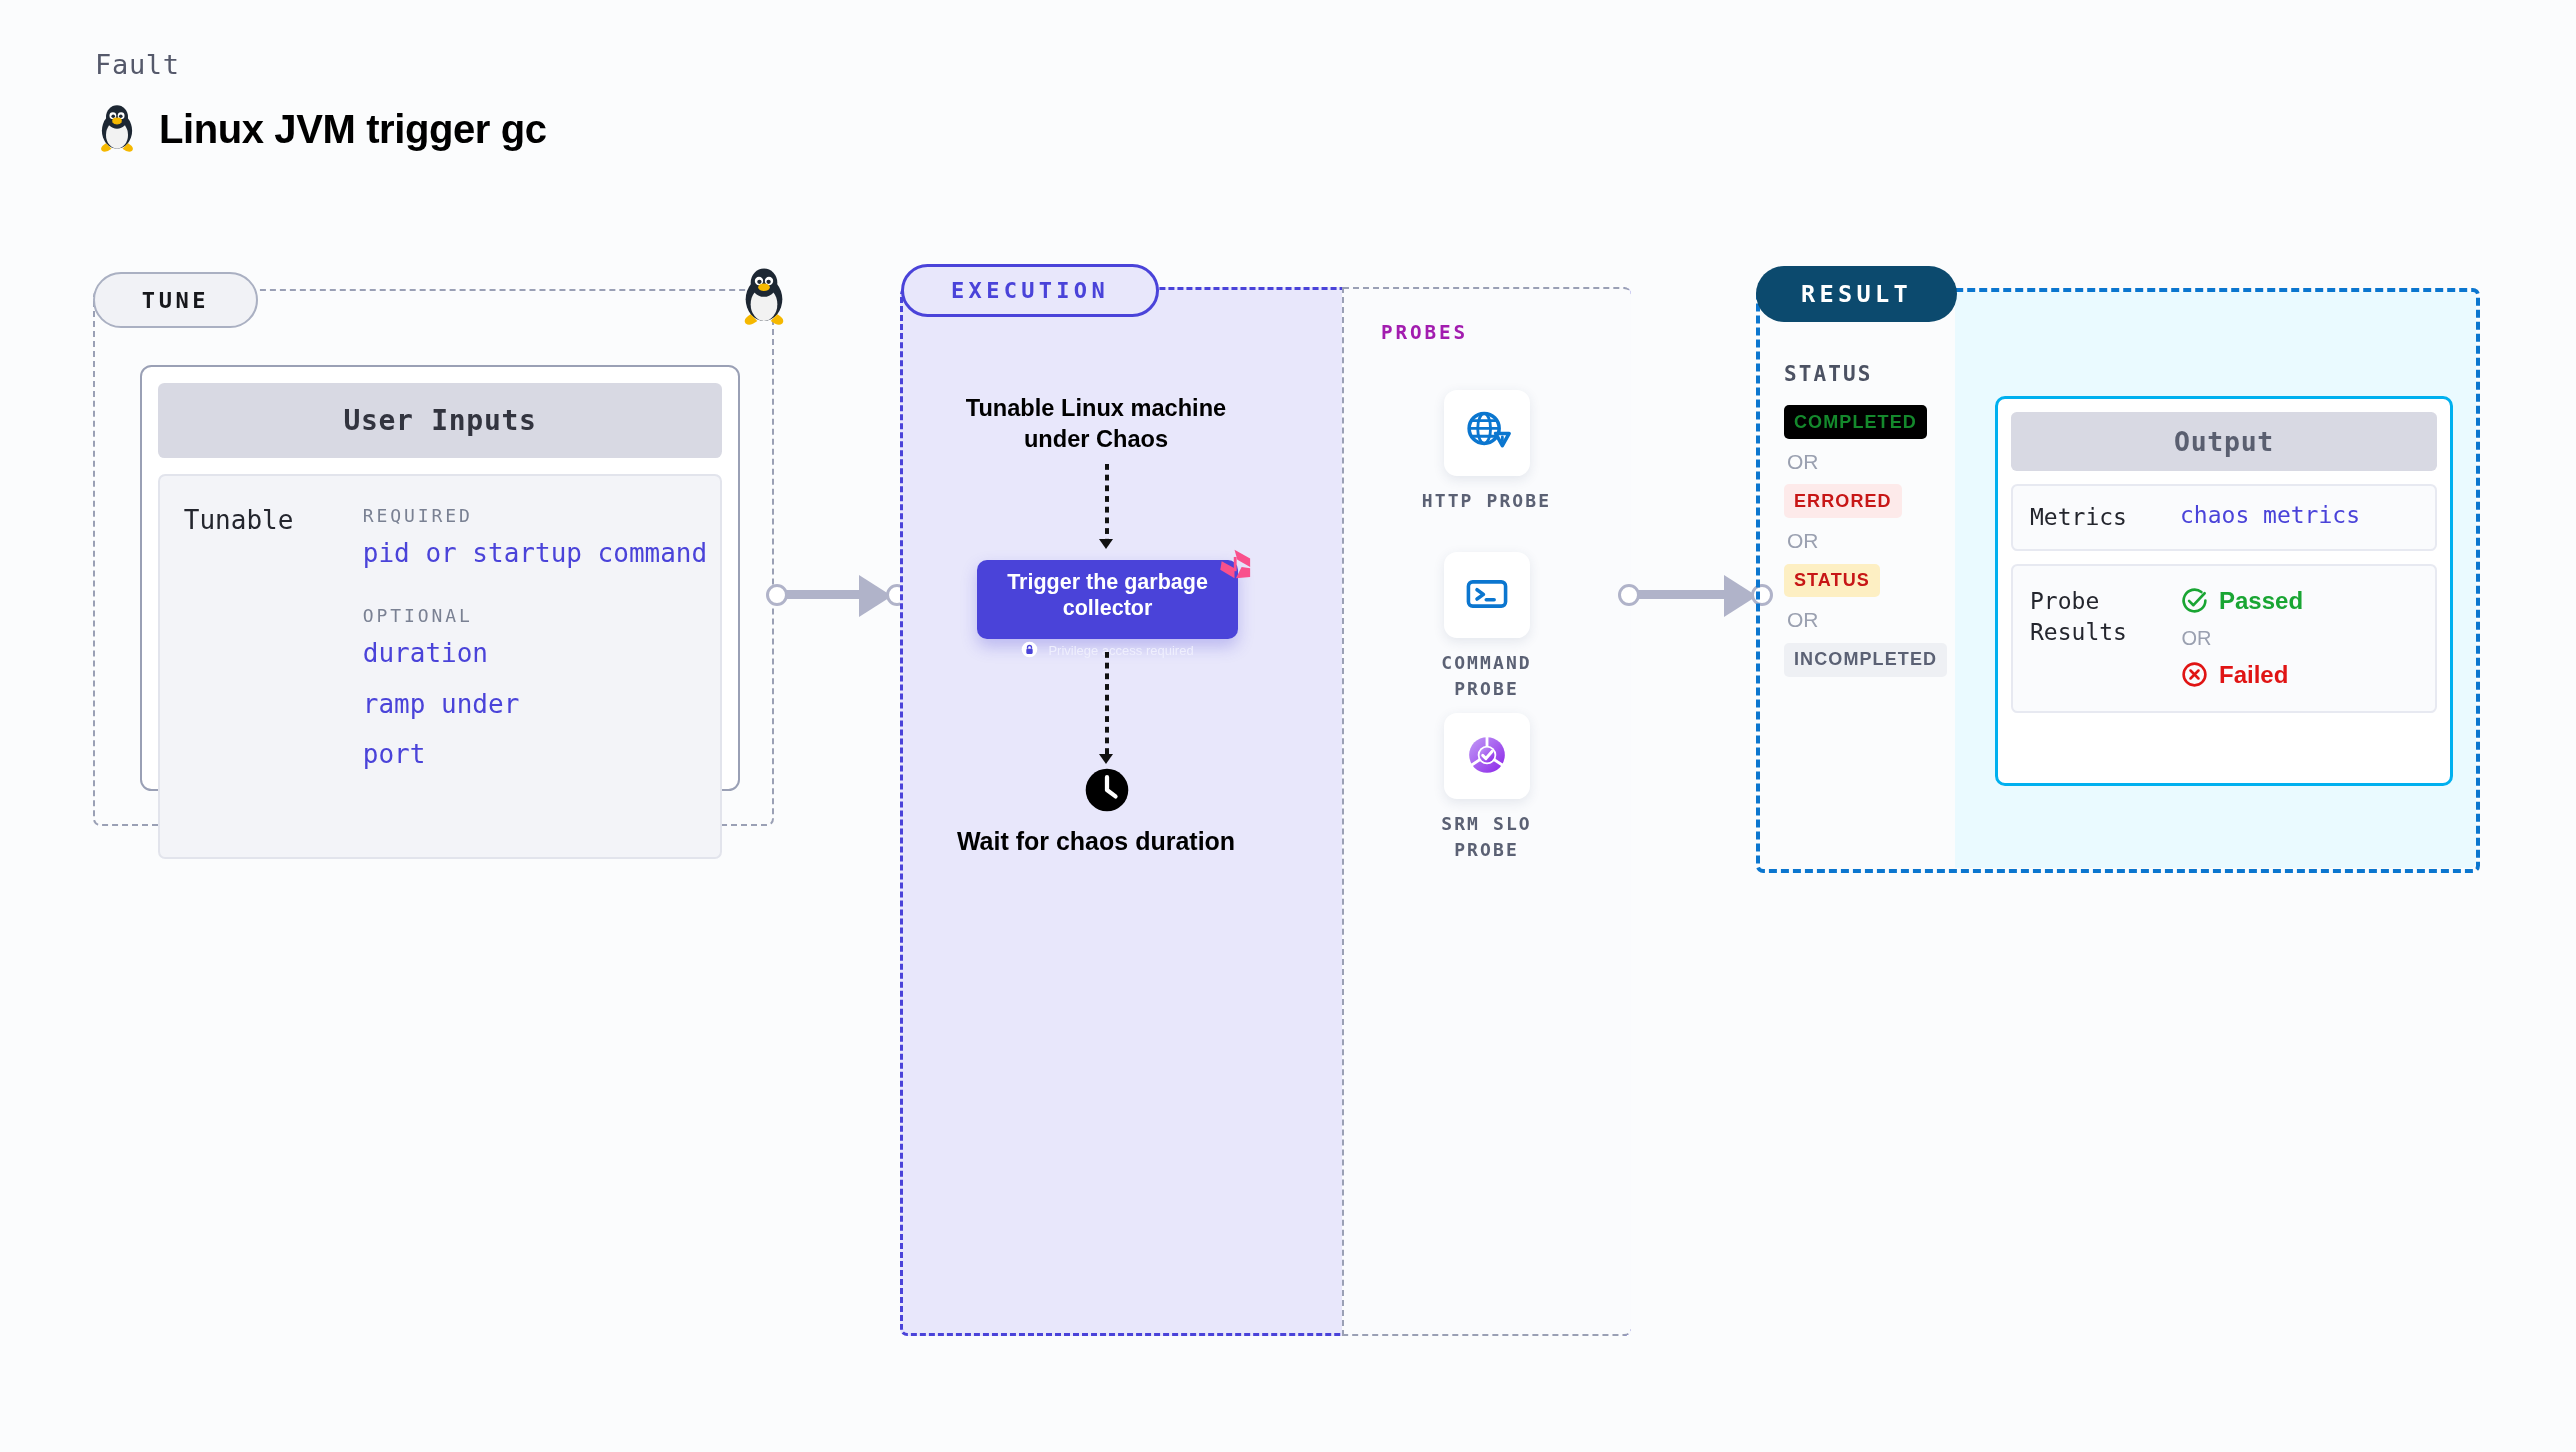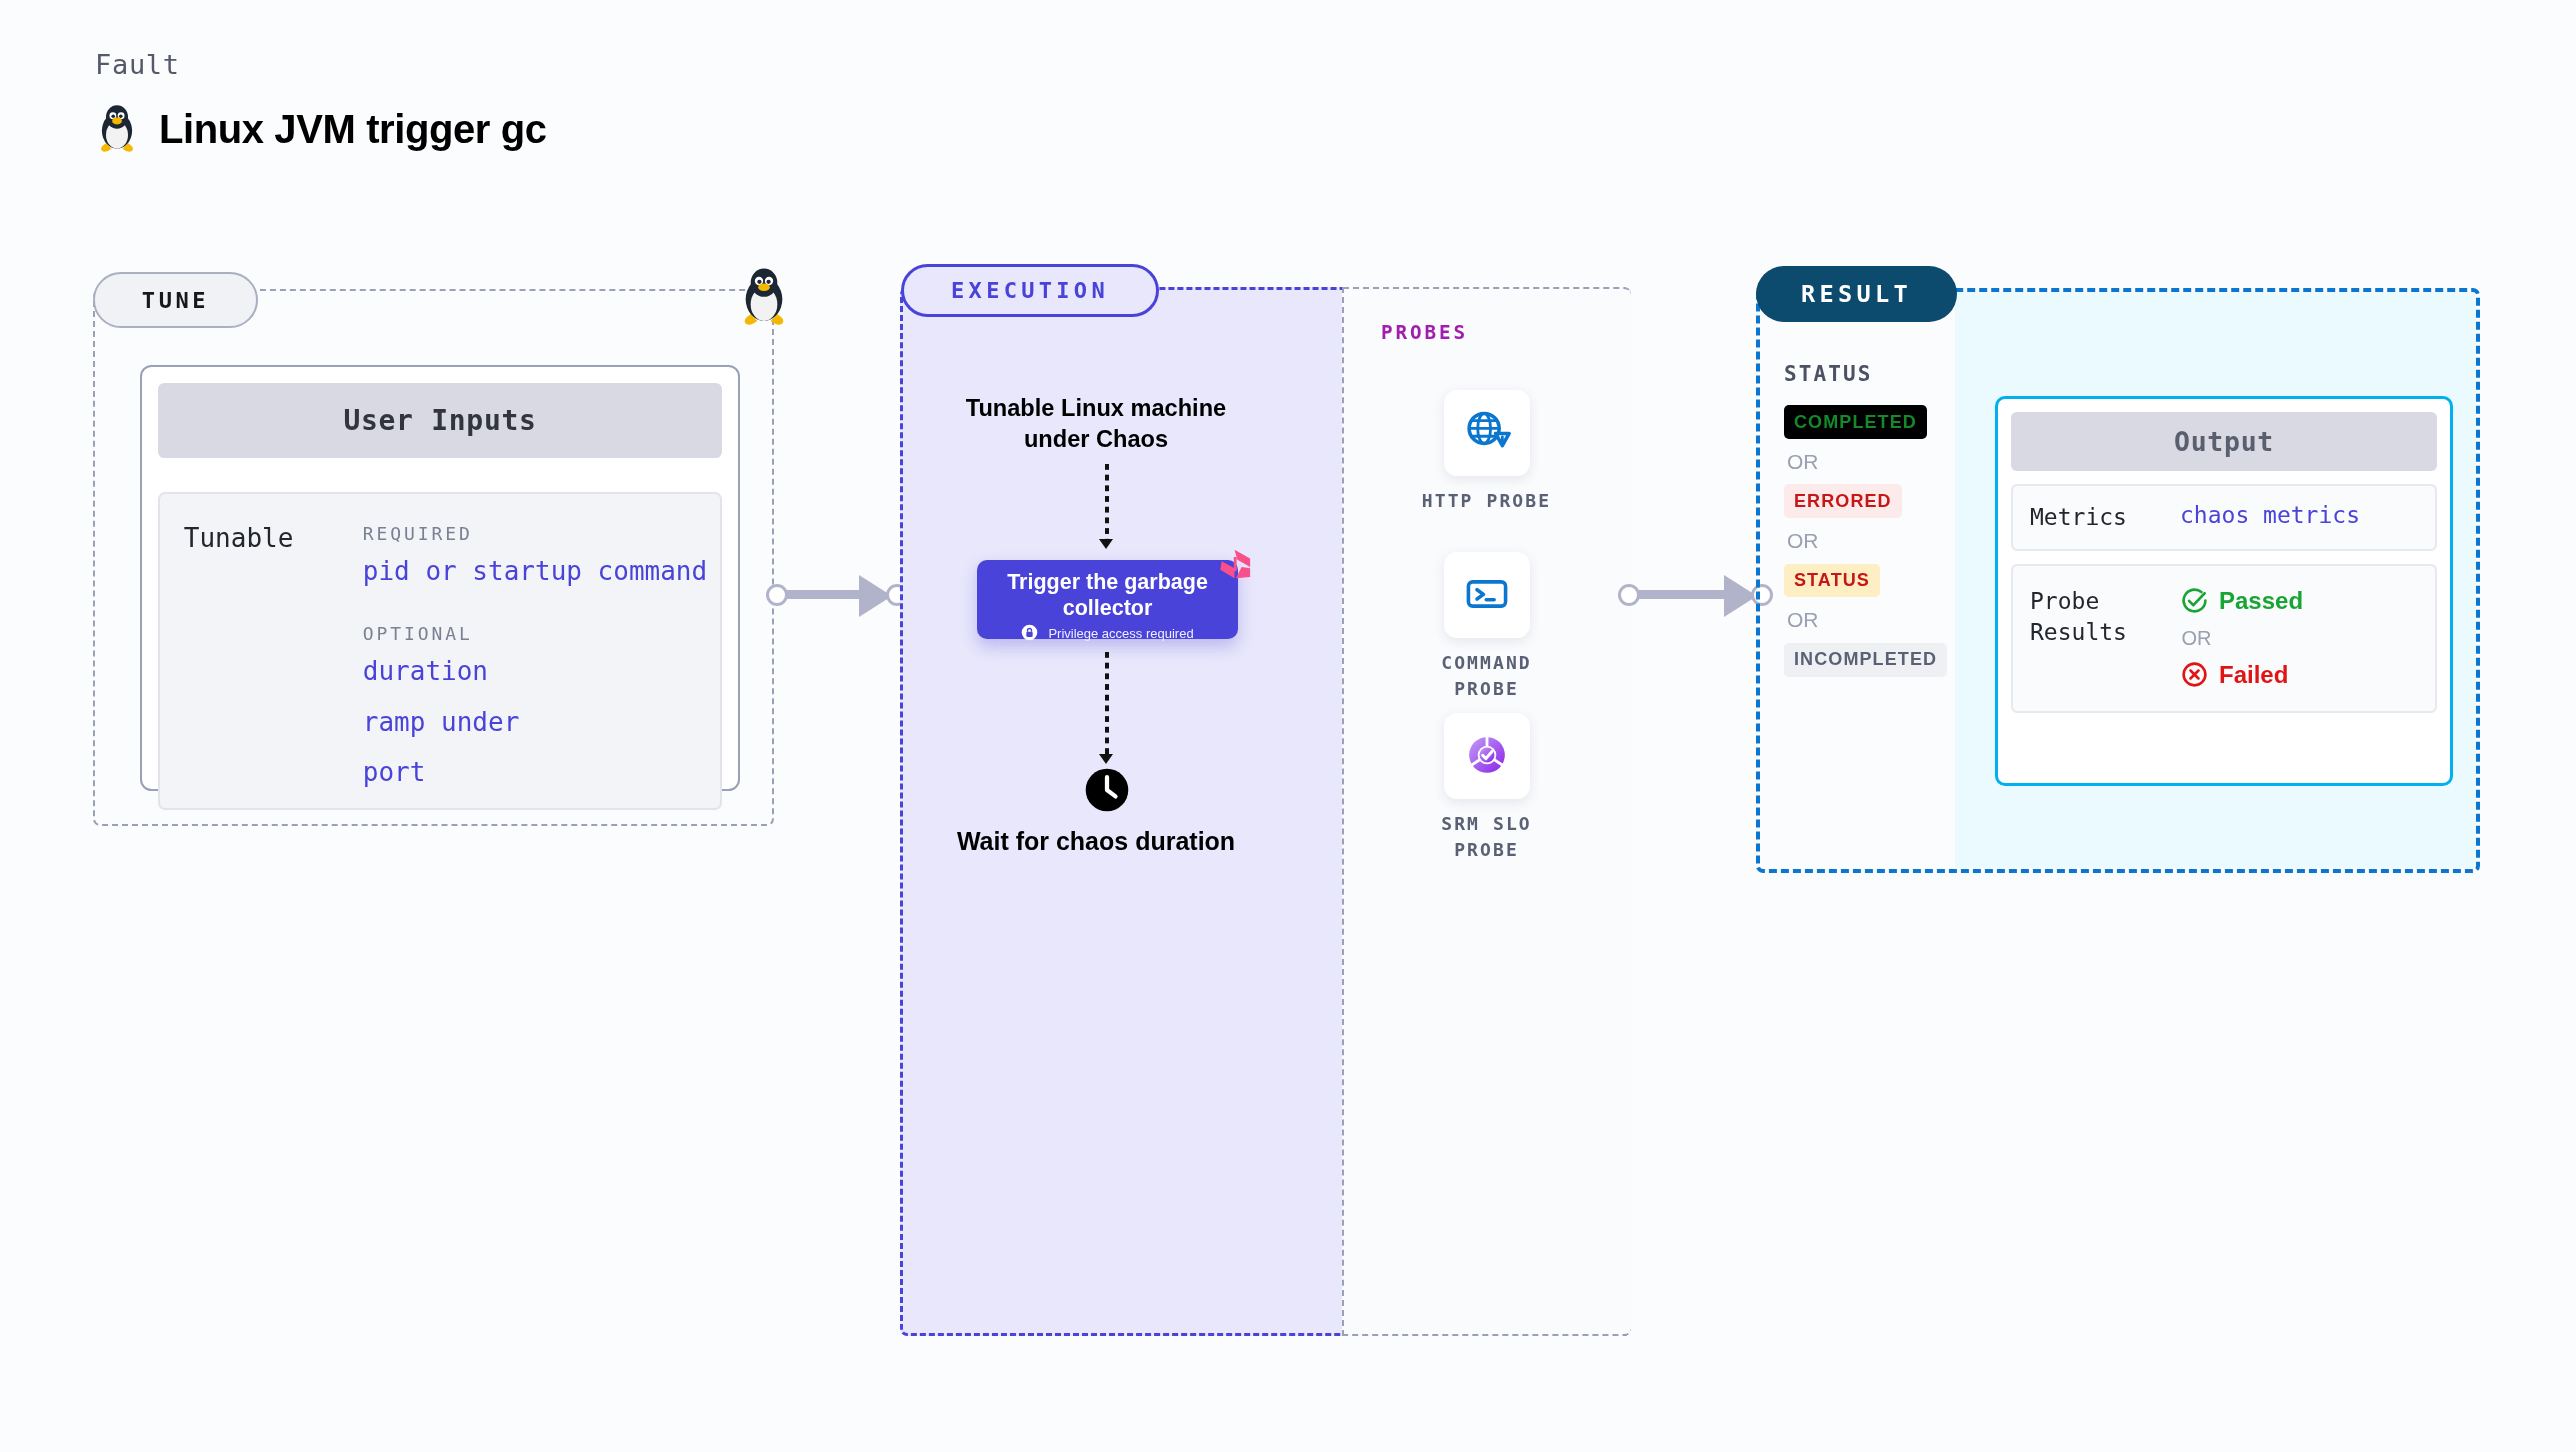--- a/index.html
+++ b/index.html
@@ -19,21 +19,21 @@
   
   #tune-box{position:absolute;left:93px;top:289px;width:681px;height:537px;
             border:2.9px dashed #9aa0b5;border-radius:7.2px;background:transparent;}
   #tune-pill{left:93px;top:272px;width:165px;height:56px;background:#f1f2f6;
              border:2.9px solid #aab0c2;color:#17181c;font-size:22px;letter-spacing:3.6px;}
   #tune-card{position:absolute;left:140px;top:365px;width:600px;height:426px;
              background:#fff;border:2.9px solid #9aa0b5;border-radius:11.5px;padding:15.8px;}
   #user-inputs-hdr{height:75px;background:#d8d9e3;border-radius:6.4px;display:flex;
              align-items:center;justify-content:center;font-family:"DejaVu Sans Mono",monospace;
              font-size:28px;font-weight:700;color:#32343f;letter-spacing:0.7px;}
-  #tunable-body{margin-top:34px;height:318px;background:#f3f4f8;border:2.1px solid #e2e4ec;
+  #tunable-body{margin-top:16px;height:385px;background:#f3f4f8;border:2.1px solid #e2e4ec;
              border-radius:7.2px;display:flex;padding:29px 0 0 24px;}
   #tunable-key{font-family:"DejaVu Sans Mono",monospace;font-size:26px;color:#24262e;width:179px;}
   #tunable-vals{display:flex;flex-direction:column;gap:5px;}
   .grp-label{font-family:"DejaVu Sans Mono",monospace;font-size:18px;color:#7a8193;letter-spacing:2.9px;margin-bottom:7.2px;}
   .grp-label.second{margin-top:15.8px;}
   .tunable-item{font-family:"DejaVu Sans Mono",monospace;font-size:26px;color:#4a43d9;
              margin-bottom:15.8px;cursor:pointer;}
 
   
   #tux-line{position:absolute;left:736px;top:266px;width:56px;height:60px;z-index:21;}
@@ -50,21 +50,21 @@
             border-right:none;border-radius:0 7.2px 7.2px 0;}
   #probes-label{position:absolute;left:1357px;top:321px;font-family:"DejaVu Sans Mono",monospace;
             font-size:19.3px;color:#a21caf;letter-spacing:2.9px;font-weight:700;z-index:5;margin-left:24px;}
 
   #derive-text{position:absolute;left:931px;top:393px;width:330px;text-align:center;
             font-size:23.6px;font-weight:700;line-height:1.33;color:#000;}
   #trigger-box{position:absolute;left:977px;top:560px;width:261px;height:79px;
             background:#4a43d9;border-radius:10px;color:#fff;text-align:center;
             padding-top:10px;box-shadow:0 7.2px 15.8px rgba(74,67,217,.28);}
   #trigger-title{font-size:21.5px;font-weight:700;line-height:1.2;}
-  #priv-row{display:flex;align-items:center;justify-content:center;gap:10px;margin-top:2px;}
+  #priv-row{display:flex;align-items:center;justify-content:center;gap:10px;margin-top:19px;}
   #priv-text{font-size:13px;color:#efeffd;}
   #harness-logo{position:absolute;left:1216px;top:547px;width:37px;height:37px;z-index:5;}
 
   #wait-text{position:absolute;left:931px;top:825px;width:330px;text-align:center;
             font-size:25px;font-weight:700;line-height:1.33;color:#000;}
   .clock{position:absolute;left:1085px;top:768px;width:44px;height:44px;}
 
   
   .vdots{position:absolute;width:3.6px;background-image:linear-gradient(#111 55%,transparent 0);
          background-size:3.6px 10.7px;}

